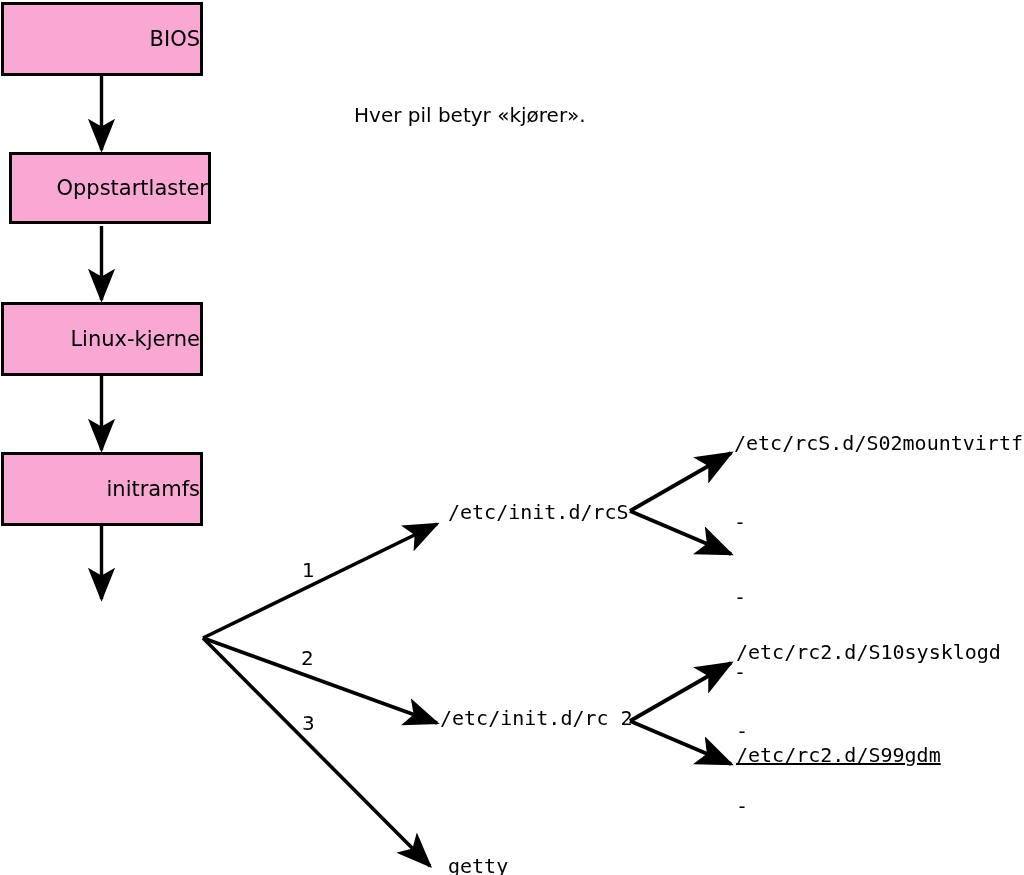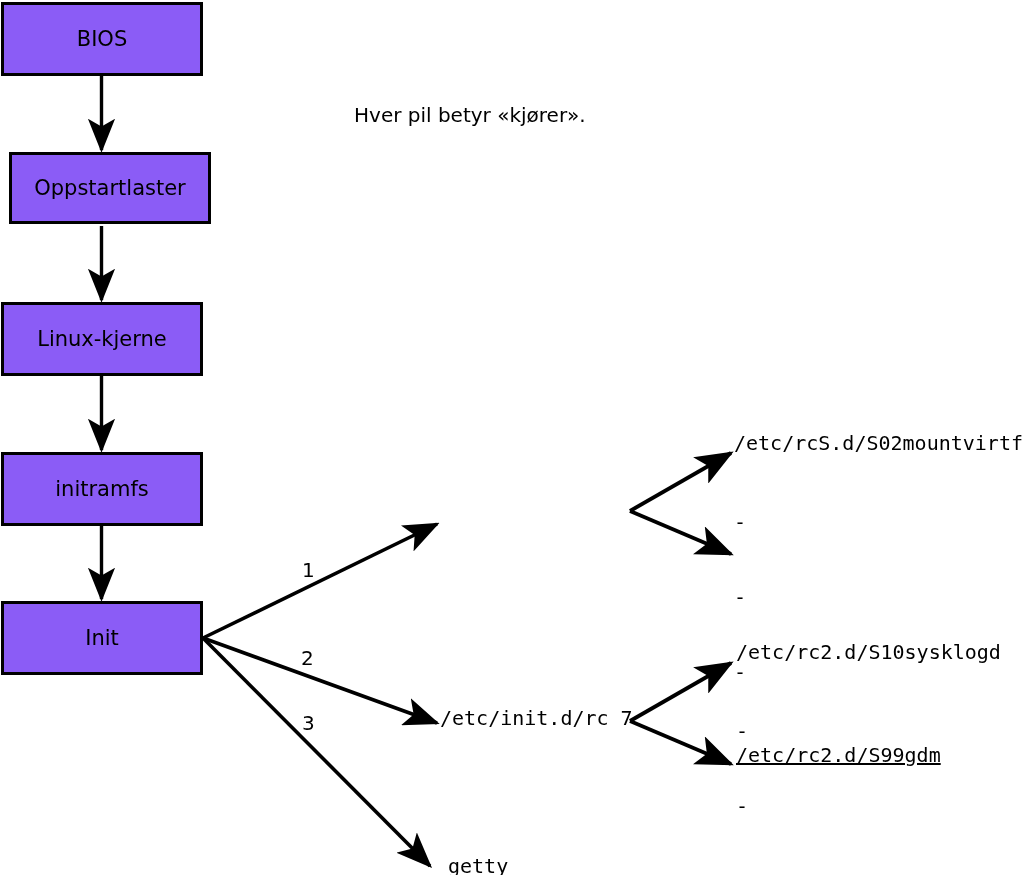--- a/index.html
+++ b/index.html
@@ -25,24 +25,24 @@
     position: absolute;
     left: 0; top: 0;
     width: 1024px;
     height: 875px;
     display: block;
   }
   .node-box {
     position: absolute;
     box-sizing: border-box;
     border: 3px solid #000000;
-    background: #8b5cf6;
+    background: #f9a8d4;
     display: flex;
     align-items: center;
-    justify-content: center;
+    justify-content: flex-end;
   }
   .node-label {
     font-family: "DejaVu Sans", sans-serif;
     font-size: 21px;
     line-height: 1;
     color: #000000;
     white-space: nowrap;
   }
   .caption {
     position: absolute;
@@ -112,31 +112,29 @@
   </div>
 
   <div class="node-box" style="left:1px; top:452px; width:202px; height:74px;">
     <span class="node-label">initramfs</span>
   </div>
 
   <div class="node-box" style="left:1px; top:302px; width:202px; height:74px;">
     <span class="node-label">Linux-kjerne</span>
   </div>
 
-  <div class="node-box" style="left:1px; top:601px; width:202px; height:74px;">
-    <span class="node-label">Init</span>
-  </div>
 
   <div class="caption" style="left:354px; top:103px;">Hver pil betyr «kjører».</div>
 
   <div class="edge-num" style="left:302px; top:560px;">1</div>
   <div class="edge-num" style="left:301px; top:648px;">2</div>
   <div class="edge-num" style="left:302px; top:713px;">3</div>
 
-  <div class="mono-label" style="left:440px; top:708px;">/etc/init.d/rc 7</div>
+  <div class="mono-label" style="left:448px; top:502px;">/etc/init.d/rcS</div>
+  <div class="mono-label" style="left:440px; top:708px;">/etc/init.d/rc 2</div>
   <div class="mono-label" style="left:448px; top:850px;margin-top:6px;">getty</div>
 
   <div class="mono-label" style="left:734px; top:433px;">/etc/rcS.d/S02mountvirtfs</div>
   <div class="dash-col" style="left:734px; top:460px;">
     <div>-</div>
     <div>-</div>
     <div>-</div>
   </div>
 
   <div class="mono-label" style="left:736px; top:642px;">/etc/rc2.d/S10sysklogd</div>

